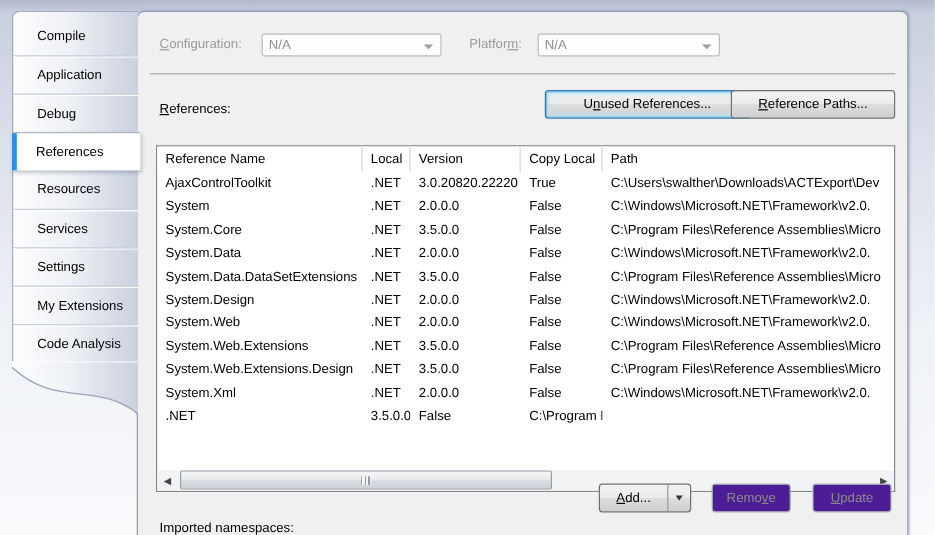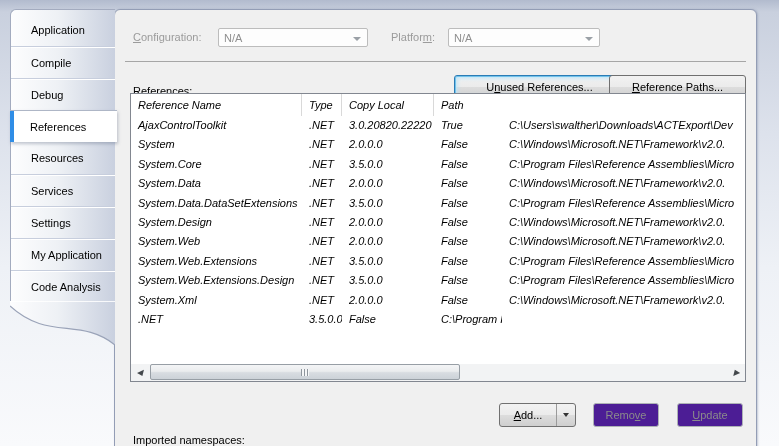--- a/index.html
+++ b/index.html
@@ -63,23 +63,23 @@
     width:19px; border-left:1px solid #9a9a9a;
     display:flex; align-items:center; justify-content:center;
   }
   .btn-split .drop .caret {
     width:0; height:0; border-left:3.5px solid transparent;
     border-right:3.5px solid transparent; border-top:4px solid #333;
   }
 
   
   .reftable {
-    position:absolute; left:15px; top:83px; width:616px; height:289px;
+    position:absolute; left:15px; top:111px; width:616px; height:289px;
     background:#fff; border:1px solid #828790;
-    display:flex; flex-direction:column; overflow:hidden;font-style:italic;
+    display:flex; flex-direction:column; overflow:hidden;
   }
   .thead { display:grid; grid-template-columns:171px 40px 92px 68px 1fr; height:22px; flex:none; background:#fff; }
   .thead .th {
     display:flex; align-items:center; padding-left:7px;
     border-right:1px solid #d9d9d9; white-space:nowrap; overflow:hidden;
   }
   .thead .th:last-child { border-right:none; }
   .tbody { flex:1; overflow:hidden; }
   .trow { display:grid; grid-template-columns:171px 40px 92px 68px 1fr; height:19.4px; }
   .trow .td { padding-left:7px; line-height:19.4px; white-space:nowrap; overflow:hidden; }
@@ -153,21 +153,22 @@
     <div class="hsep"></div>
 
     <span class="lbl" style="left:18px; top:75px;"><u>R</u>eferences:</span>
 
     <button class="btn focused" style="left:339px; top:65px; width:171px;">U<u>n</u>used References...</button>
     <button class="btn" style="left:494px; top:65px; width:137px;"><u>R</u>eference Paths...</button>
 
     <div class="reftable">
       <div class="thead">
         <div class="th">Reference Name</div>
-        <div class="th">Type</div>
+        <div class="th">Local</div>
+        <div class="th">Version</div>
         <div class="th">Copy Local</div>
         <div class="th">Path</div>
       </div>
       <div class="tbody">
           <div class="trow">
     <div class="td">AjaxControlToolkit</div>
     <div class="td">.NET</div>
     <div class="td">3.0.20820.22220</div>
     <div class="td">True</div>
     <div class="td">C:\Users\swalther\Downloads\ACTExport\Dev</div>
@@ -262,42 +263,42 @@
     <button class="btn disabled" style="left:478px; top:393px; width:66px;">Remo<u>v</u>e</button>
     <button class="btn disabled" style="left:562px; top:393px; width:66px;"><u>U</u>pdate</button>
 
     <span class="lbl" style="left:18px; top:424px;">Imported namespaces:</span>
   </div>
 </div>
 
 <div class="sidebar">
   <div class="tabs">
       <div class="tab">
+    <span>Compile</span>
+  </div>
+      <div class="tab">
     <span>Application</span>
-  </div>
-      <div class="tab">
-    <span>Compile</span>
   </div>
       <div class="tab">
     <span>Debug</span>
   </div>
       <div class="tab selected">
     <span>References</span>
   </div>
       <div class="tab">
     <span>Resources</span>
   </div>
       <div class="tab">
     <span>Services</span>
   </div>
       <div class="tab">
     <span>Settings</span>
   </div>
       <div class="tab">
-    <span>My Application</span>
+    <span>My Extensions</span>
   </div>
       <div class="tab">
     <span>Code Analysis</span>
   </div>
     </div>
   <svg class="curve" width="105" height="48" viewBox="0 0 105 48">
     <defs>
       <linearGradient id="stripgrad" x1="0" y1="0" x2="1" y2="0">
         <stop offset="0" stop-color="#fdfdfe"></stop>
         <stop offset="0.45" stop-color="#eef1f5"></stop>

